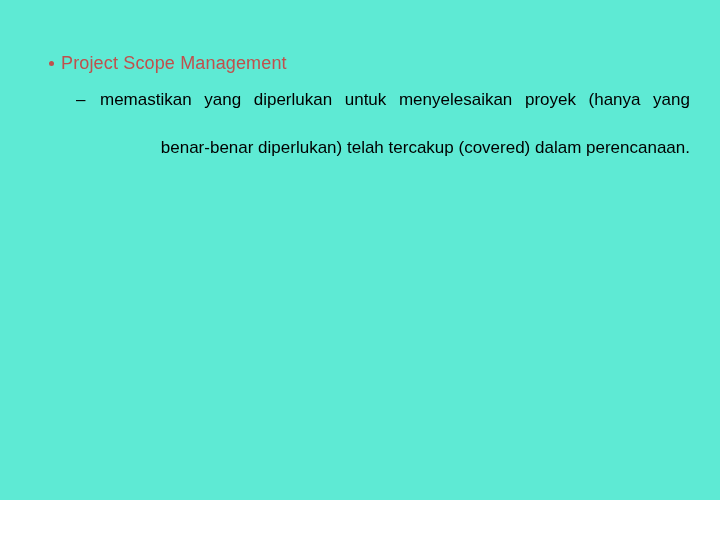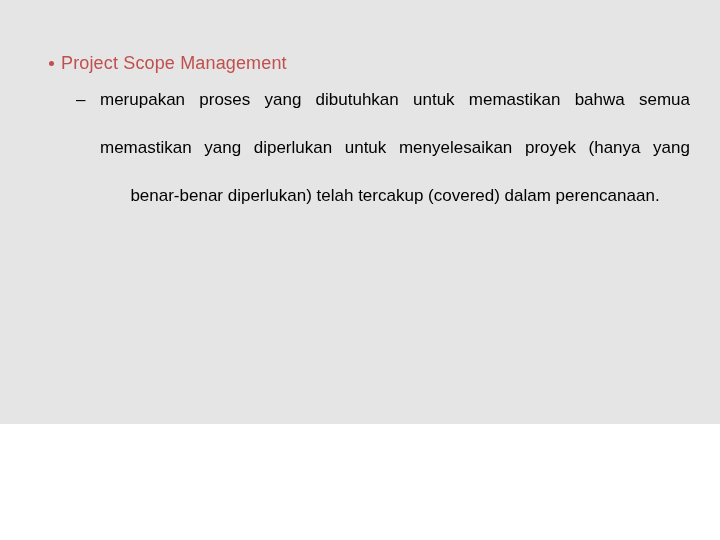--- a/index.html
+++ b/index.html
@@ -11,22 +11,22 @@
     width: 720px;
     height: 540px;
     background: #ffffff;
     font-family: "Liberation Sans", sans-serif;
     overflow: hidden;
   }
 
   #slide {
     position: relative;
     width: 720px;
-    height: 424px;
-    background: #e5e5e5;
+    height: 500px;
+    background: #5eead4;
     box-sizing: border-box;
   }
 
   
   .l1-row {
     position: absolute;
     left: 40px;
     top: 52px;
     width: 660px;
     display: flex;
@@ -93,35 +93,34 @@
     white-space: normal;
     text-align: justify;
   }
   .l2-body .ln.justify::after {
     content: "";
     display: inline-block;
     width: 100%;
     height: 0;
   }
   .l2-body .ln.last {
-    text-align: center;
+    text-align: right;
   }
 </style>
 </head>
 <body>
 
 <div id="slide">
 
   <div class="l1-row">
     <span class="l1-bullet"></span>
     <span class="l1-text">Project Scope Management</span>
   </div>
 
   <div class="l2-row">
     <span class="l2-dash">–</span>
     <span class="l2-body">
-      <span class="ln justify">merupakan proses yang dibutuhkan untuk memastikan bahwa semua</span>
       <span class="ln justify">memastikan yang diperlukan untuk menyelesaikan proyek (hanya yang</span>
       <span class="ln last">benar-benar diperlukan)  telah tercakup (covered) dalam perencanaan.</span>
     </span>
   </div>
 
 </div>
 
 </body></html>

